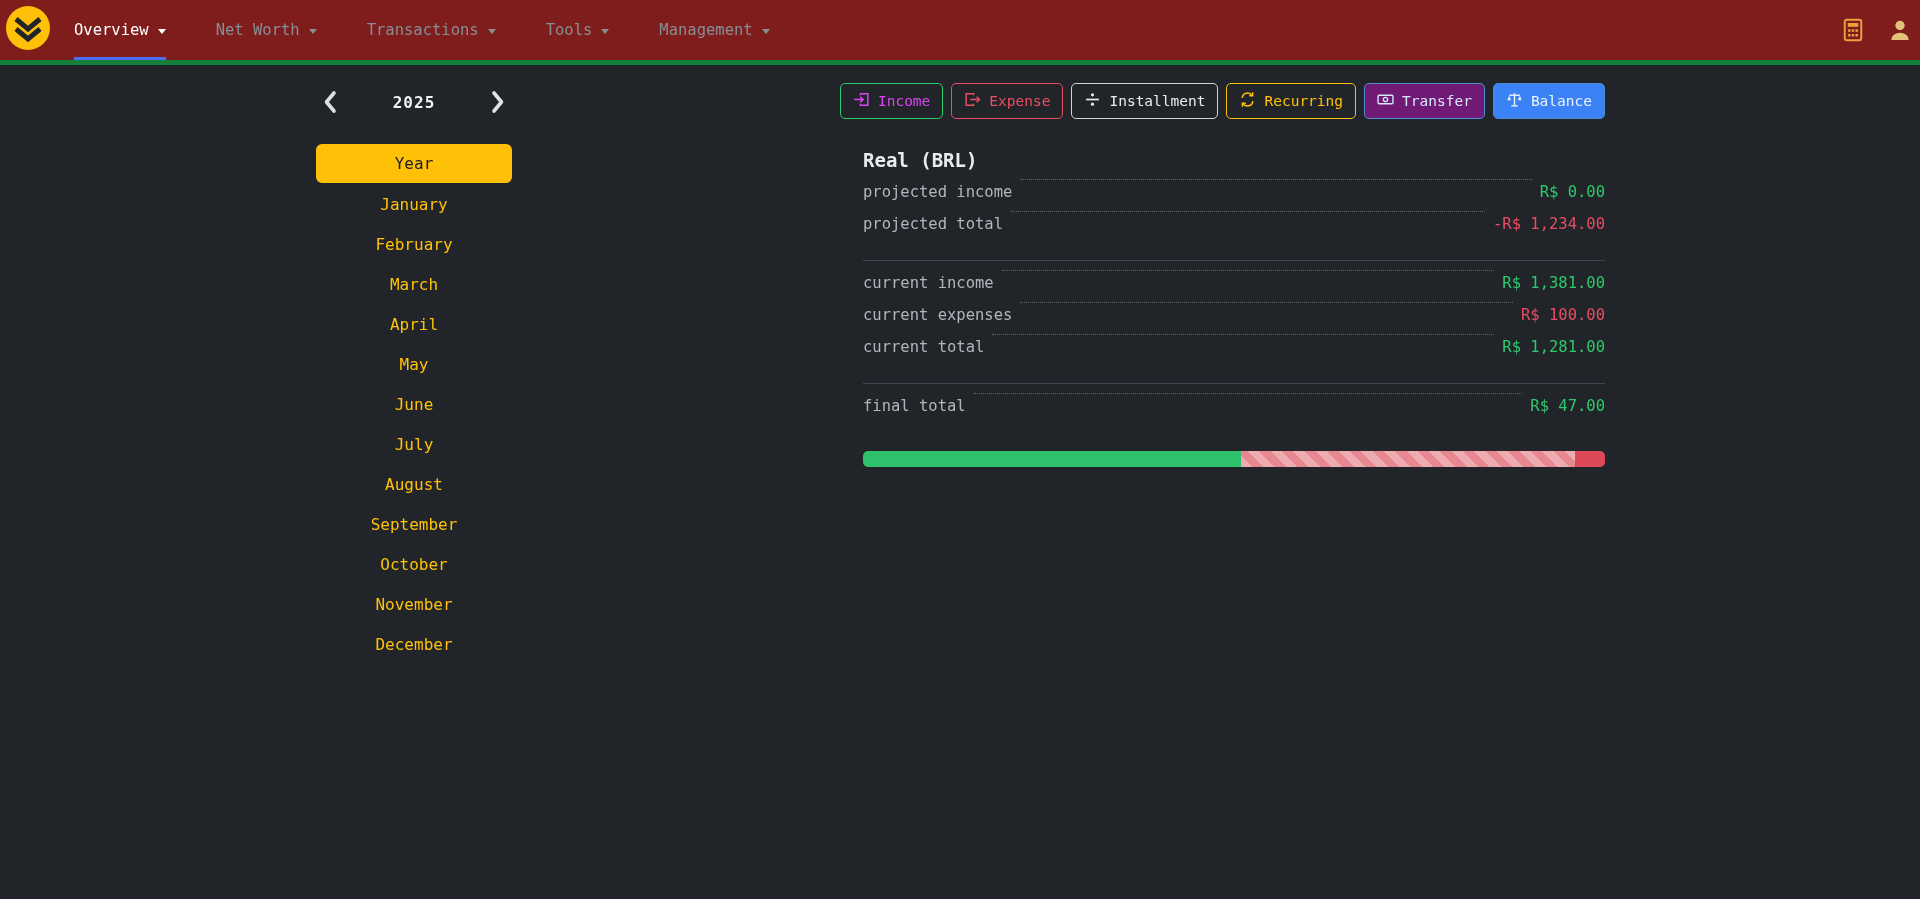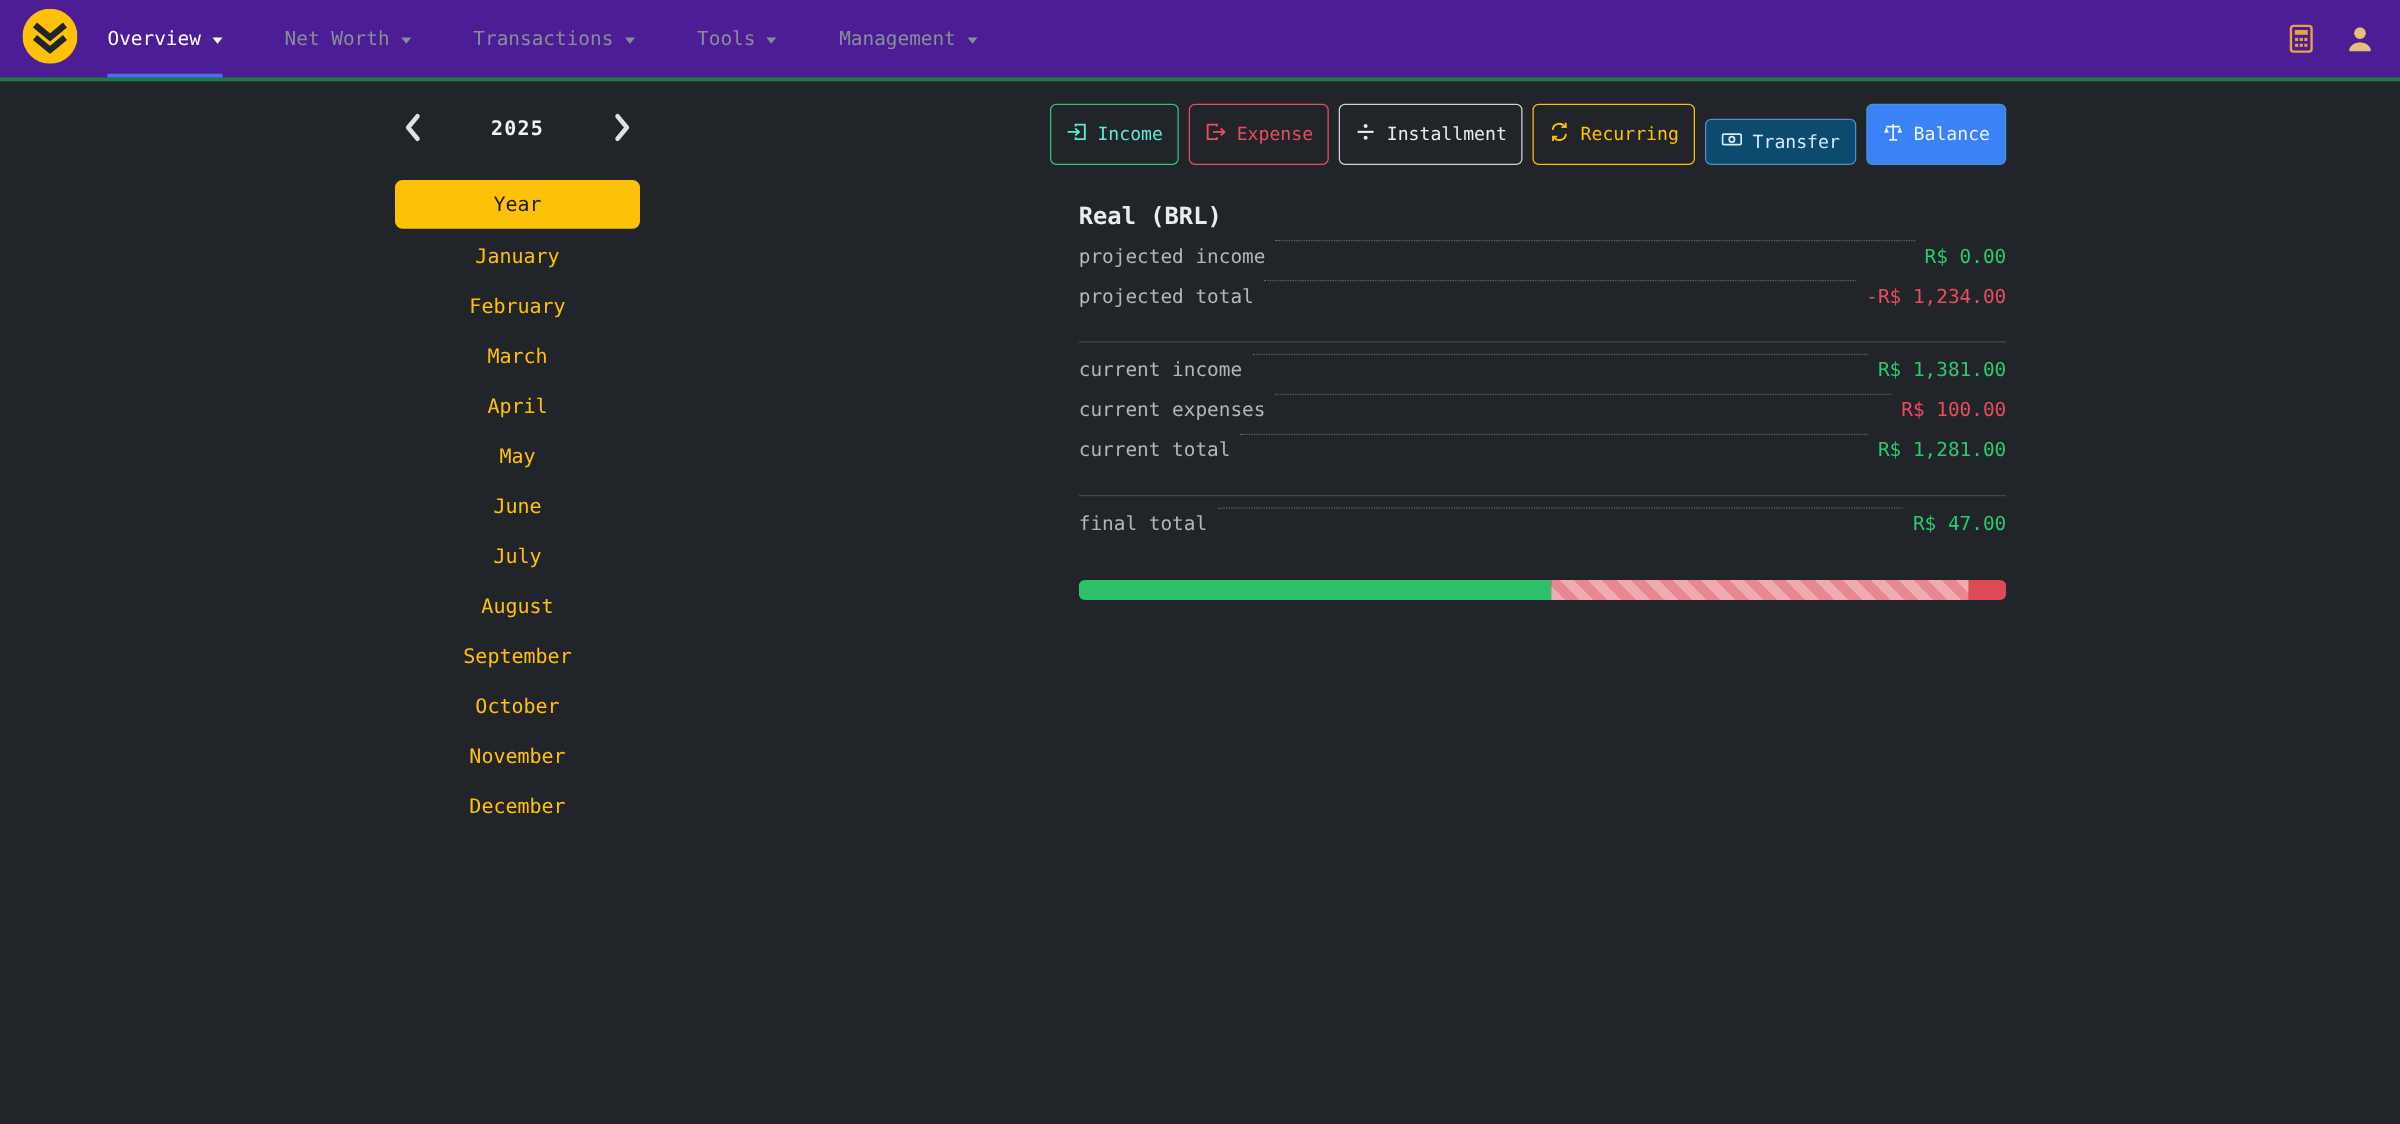--- a/index.html
+++ b/index.html
@@ -6,22 +6,22 @@
   html,body { margin:0; padding:0; }
   body {
     width:1920px; height:899px; position:relative;
     background:#212529; color:#adb5bd;
     font-family:"DejaVu Sans Mono", monospace;
     overflow:hidden;
   }
 
   
   .navbar {
-    height:65px; background:#4c1d95; border-bottom:3px solid #15803d;
-    display:flex; align-items:stretch; padding:0 18px;
+    height:65px; background:#7f1d1d; border-bottom:5px solid #15803d;
+    display:flex; align-items:stretch; padding:0 6px;
   }
   .brand { display:flex; align-items:center; margin-right:24px; cursor:pointer; }
   .nav-items { display:flex; gap:50px; align-items:stretch; }
   .nav-item {
     display:flex; align-items:center; gap:9px;
     color:#878e95; font-size:15.5px; cursor:pointer;
     border-bottom:3px solid transparent; padding-top:3px;
     text-decoration:none;
   }
   .nav-item.active { color:#ffffff; border-bottom-color:#4c6ef5; }
@@ -58,25 +58,25 @@
 
   
   .right-panel { position:absolute; left:863px; top:83px; width:742px; }
   .filters { display:flex; justify-content:flex-end; gap:8px; }
   .filter-btn {
     display:flex; align-items:center; gap:8px;
     padding:7px 12px; border-radius:5px; border:1px solid;
     background:transparent; font-family:inherit; font-size:14.5px; cursor:pointer;
     white-space:nowrap;
   }
-  .f-income  { color:#5eead4; border-color:#2dc96d; }
+  .f-income  { color:#d946ef; border-color:#2dc96d; }
   .f-expense { color:#ea4c61; border-color:#ea4c61; }
   .f-install { color:#e9ecef; border-color:#ced4da; }
   .f-recur   { color:#ffc107; border-color:#ffc107; }
-  .f-transfer{ background:#0c4a6e; border-color:#4a8fd0; color:#d6e7f8;margin-top:12px; }
+  .f-transfer{ background:#701a75; border-color:#4a8fd0; color:#d6e7f8; }
   .f-balance { background:#3b82f6; border-color:#4a8fd0; color:#eaf3fc; }
   .filter-btn svg { flex:none; }
 
   .summary-title { margin:30px 0 12px; color:#e9ecef; font-size:19px; font-weight:bold; }
   .srow { display:flex; align-items:flex-start; height:32px; font-size:15.5px; }
   .srow .lbl { color:#b0b6bb; white-space:nowrap; }
   .srow .dots { flex:1; border-bottom:1.5px dotted #62686e; margin:0 8px; transform:translateY(-4px); }
   .srow .val { white-space:nowrap; }
   .val-green { color:#2dc96d; }
   .val-red   { color:#ea4c61; }

